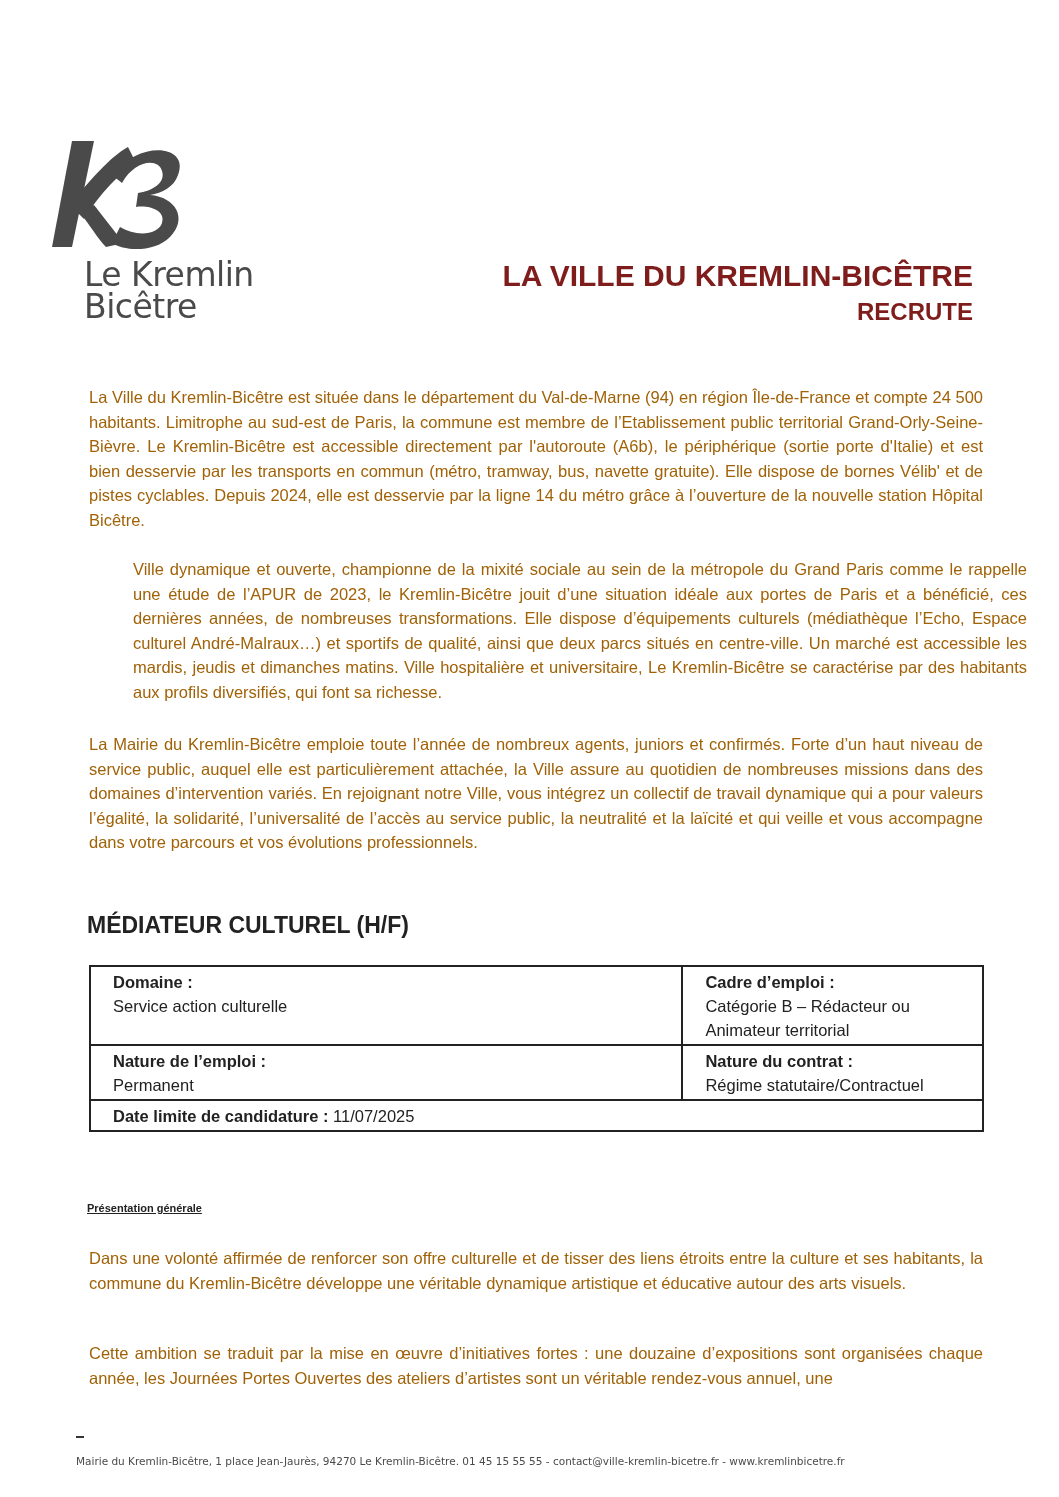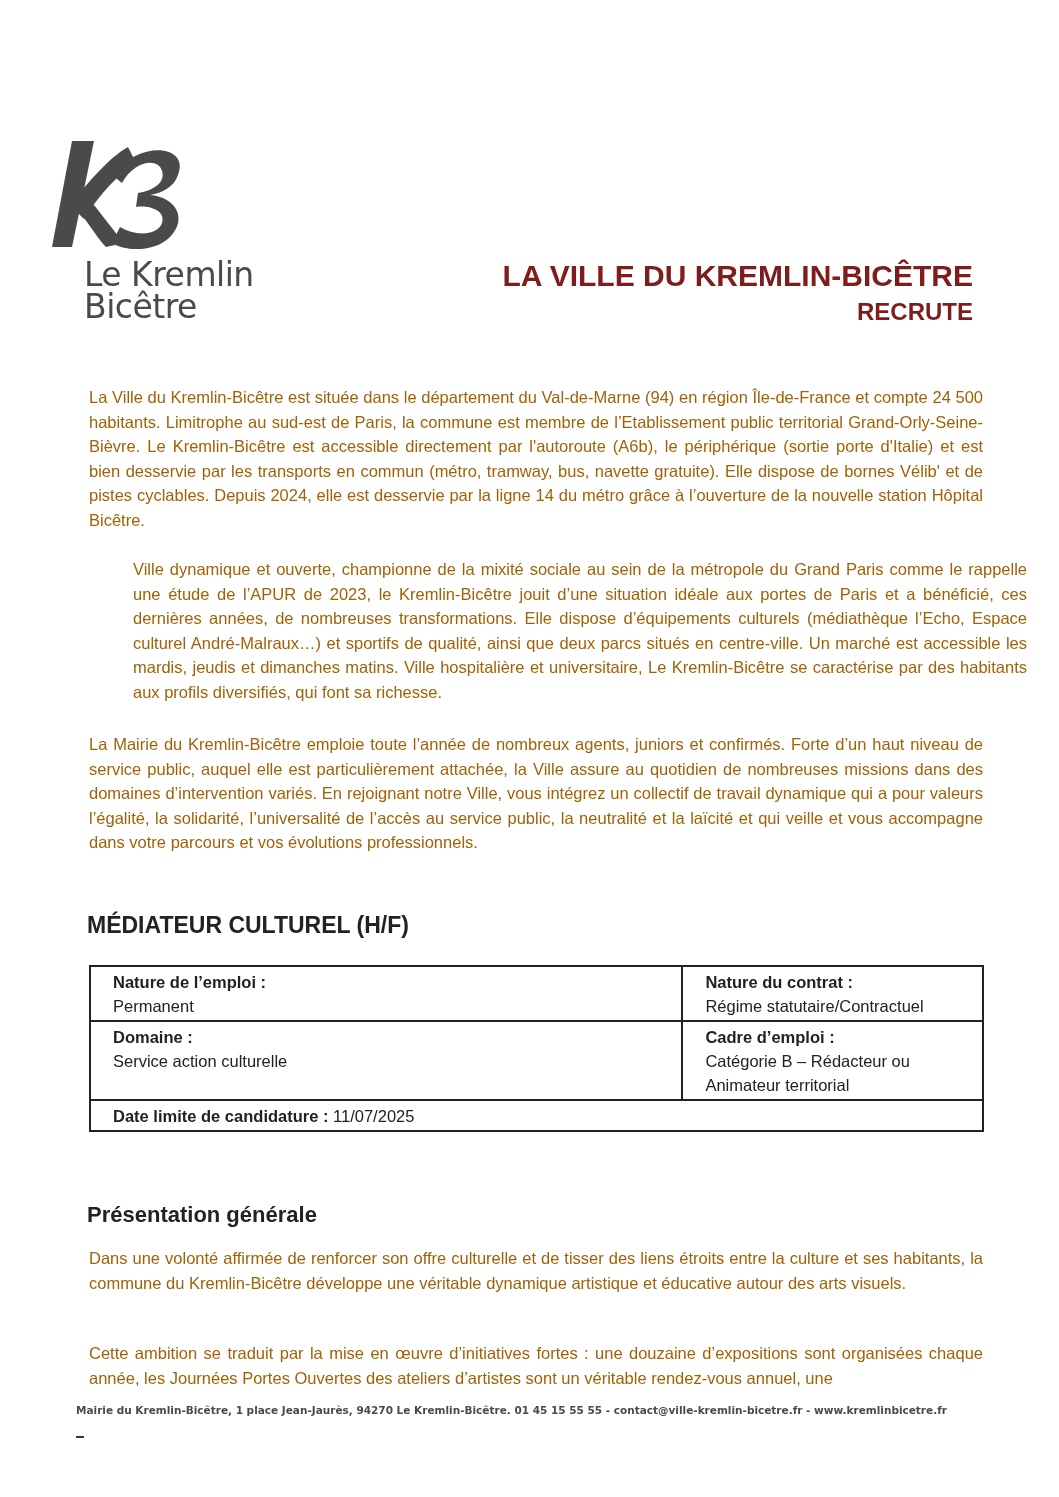--- a/index.html
+++ b/index.html
@@ -12,25 +12,25 @@
   .title-line2 { font-size: 24px; line-height: 36px; text-decoration-thickness: 3px; text-underline-offset: 3px; }
   .body-text { position: absolute; left: 89px; width: 894px; font-size: 16.5px; line-height: 24.6px; text-align: justify; color: #a16207; }
   .p1 { top: 385px; }
   .p2 { top: 557px; margin-left: 44px; }
   .p3 { top: 732px; }
   .job-title { position: absolute; left: 87px; top: 912px; font-size: 23px; font-weight: bold; color: #222; }
   table.info { position: absolute; left: 89px; top: 965px; width: 895px; border-collapse: collapse; font-size: 16.5px; }
   table.info td { border: 2px solid #222; padding: 3px 8px 2px 22px; vertical-align: top; line-height: 24px; }
   .lbl { font-weight: bold; display: block; }
   .val { display: block; }
-  .section-h { position: absolute; left: 87px; top: 1202px; font-size: 22px; font-weight: bold; }
+  .section-h { position: absolute; left: 87px; top: 1202px; font-size: 11px; font-weight: bold; text-decoration: underline; }
   .p4 { top: 1246px; }
   .p5 { top: 1341px; }
   .footer-dash { position: absolute; left: 76px; top: 1436px; width: 8px; height: 2px; background: #333; }
-  .footer { position: absolute; left: 76px; top: 1404px; font-family: "DejaVu Sans", sans-serif; font-weight: bold; font-size: 10.5px; color: #4a4a4a; letter-spacing: 0px; white-space: nowrap; }
+  .footer { position: absolute; left: 76px; top: 1455px; font-family: "DejaVu Sans", sans-serif; font-weight: normal; font-size: 10.5px; color: #4a4a4a; letter-spacing: 0px; white-space: nowrap; }
 </style>
 </head>
 <body>
 
 <div class="logo">
   <svg width="140" height="118" viewBox="0 0 140 118">
 
     <path d="M22 6 L44 6 L22 112 L2 112 Z" fill="#4a4a4a"></path>
 
     <path d="M20 70 C40 45 60 22 78 12 L86 28 C70 38 50 58 34 84 Z" fill="#4a4a4a"></path>
@@ -57,37 +57,37 @@
 
 <table class="info">
   <colgroup>
     <col style="width:297px">
     <col style="width:297px">
     <col style="width:301px">
   </colgroup>
   <tbody>
       <tr>
     <td colspan="2">
-      <span class="lbl">Nature de l’emploi :</span>
-      <span class="val">Permanent</span>
-    </td>
-    <td>
-      <span class="lbl">Nature du contrat :</span>
-      <span class="val">Régime statutaire/Contractuel</span>
-    </td>
-  </tr>
-  <tr>
-    <td colspan="2">
       <span class="lbl">Domaine :</span>
       <span class="val">Service action culturelle</span>
     </td>
     <td>
       <span class="lbl">Cadre d’emploi :</span>
       <span class="val">Catégorie B – Rédacteur ou</span>
       <span class="val">Animateur territorial</span>
+    </td>
+  </tr>
+  <tr>
+    <td colspan="2">
+      <span class="lbl">Nature de l’emploi :</span>
+      <span class="val">Permanent</span>
+    </td>
+    <td>
+      <span class="lbl">Nature du contrat :</span>
+      <span class="val">Régime statutaire/Contractuel</span>
     </td>
   </tr>
   <tr>
     <td colspan="3">
       <b>Date limite de candidature :</b><span> 11/07/2025</span>
     </td>
   </tr>
 </tbody>
   </table>
 

